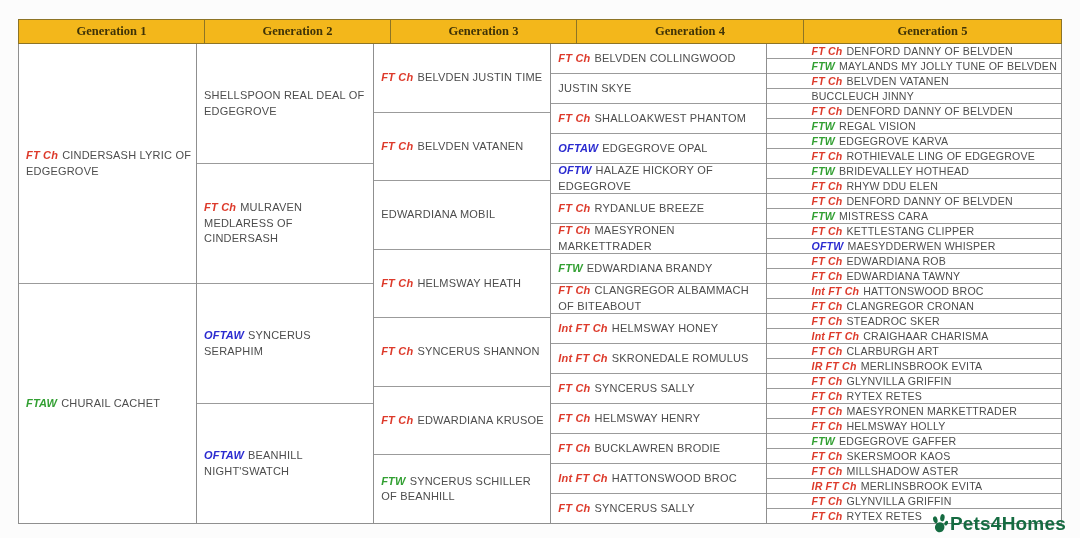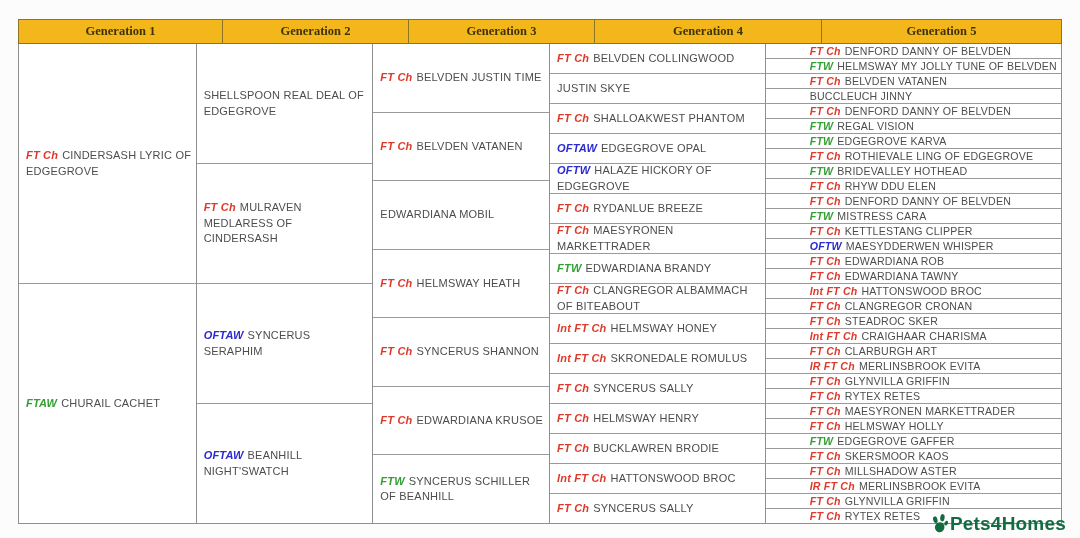--- a/index.html
+++ b/index.html
@@ -20,21 +20,21 @@
     border:1px solid #8d7426;
   }
   .hcell {
     display:flex; align-items:center; justify-content:center;
     font-family:"Liberation Serif", serif;
     font-weight:bold; font-size:12.5px; color:#3f3307;
     border-right:1px solid #8d7426;
     height:100%;
   }
   .hcell:last-child { border-right:none; }
-  .w0 { width:204px; } .w1 { width:186px; } .w2 { width:186px; }
+  .w0 { width:186px; } .w1 { width:186px; } .w2 { width:186px; }
   .w3 { width:227px; } .w4 { flex:1; }
   .ped-body {
     display:flex; height:480px;
     background:#ffffff;
     border:1px solid #8f8f8f;
     border-top:none;
   }
   .ped-col { display:flex; flex-direction:column; }
   .ped-col + .ped-col { border-left:1px solid #8f8f8f; }
   .col-0 { width:186px; } .col-1 { width:186px; } .col-2 { width:186px; }
@@ -176,21 +176,21 @@
           </div>
           <div class="ped-cell">
             <div class="cell-text"><span class="prefix red">FT Ch</span><span>SYNCERUS SALLY</span></div>
           </div>
         </div>
         <div class="ped-col col-4">
           <div class="ped-cell">
             <div class="cell-text"><span class="prefix red">FT Ch</span><span>DENFORD DANNY OF BELVDEN</span></div>
           </div>
           <div class="ped-cell">
-            <div class="cell-text"><span class="prefix green">FTW</span><span>HELMSWAY MY JOLLY TUNE OF BELVDEN</span></div>
+            <div class="cell-text"><span class="prefix green">FTW</span><span>MAYLANDS MY JOLLY TUNE OF BELVDEN</span></div>
           </div>
           <div class="ped-cell">
             <div class="cell-text"><span class="prefix red">FT Ch</span><span>BELVDEN VATANEN</span></div>
           </div>
           <div class="ped-cell">
             <div class="cell-text"><span>BUCCLEUCH JINNY</span></div>
           </div>
           <div class="ped-cell">
             <div class="cell-text"><span class="prefix red">FT Ch</span><span>DENFORD DANNY OF BELVDEN</span></div>
           </div>

